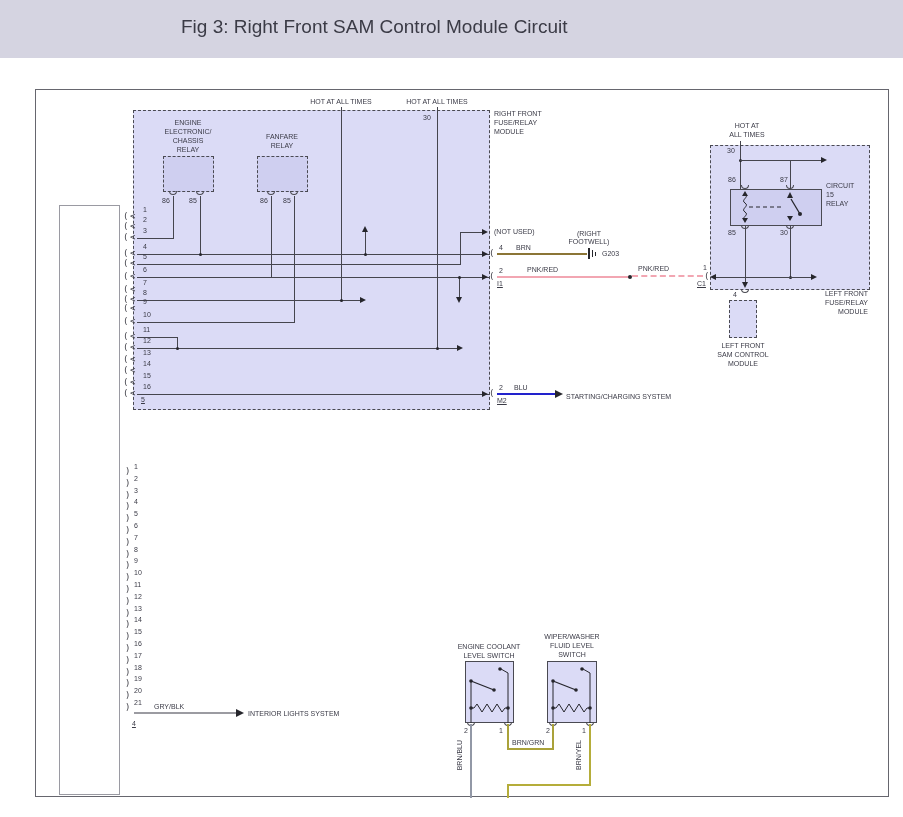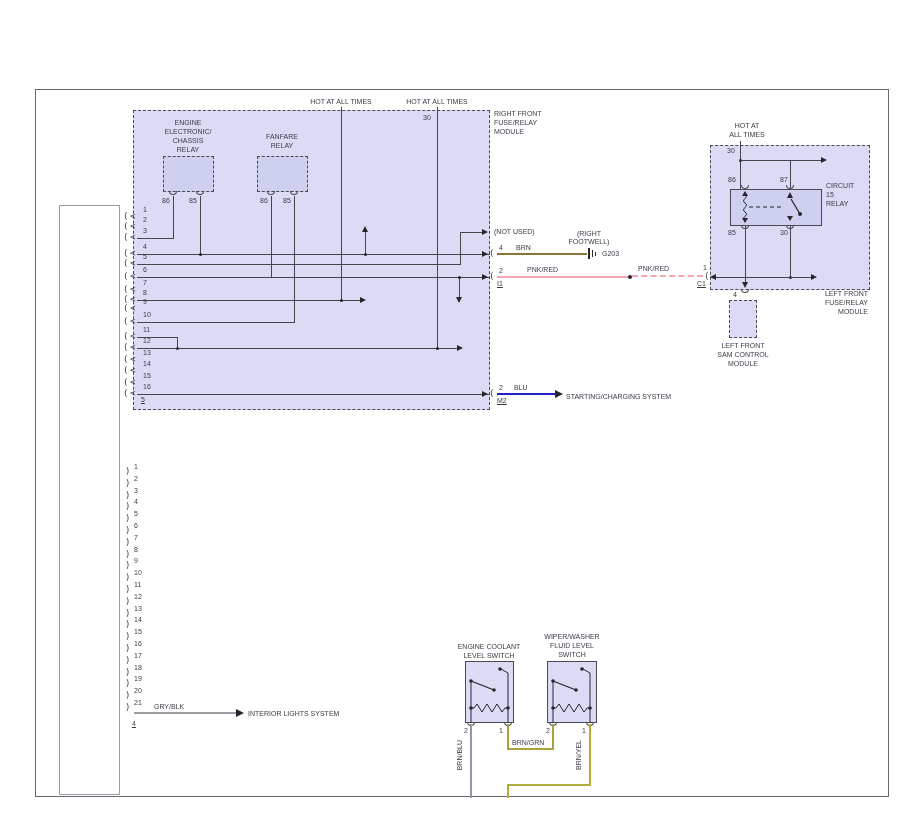--- a/index.html
+++ b/index.html
@@ -29,20 +29,23 @@
   .glyph{position:absolute;font-size:9px;line-height:9px;color:#44444c;font-family:"DejaVu Sans Mono",monospace;}
   .pn{position:absolute;font-size:7px;line-height:8px;color:#3a3a46;}
   .arc{position:absolute;width:8px;height:4px;box-sizing:border-box;border:1px solid #4a4a52;border-top:none;border-radius:0 0 8px 8px;background:transparent;}
   svg{position:absolute;overflow:visible;}
 </style>
 </head>
 <body>
 
 <div class="stage">
 
+  <div class="titlebar">
+    <div class="title">Fig 3: Right Front SAM Control Module Circuit</div>
+  </div>
 
   <div class="box" style="left:35px;top:89px;width:854px;height:708px;border:1px solid #66666e;"></div>
   <div class="box" style="left:59px;top:205px;width:61px;height:590px;border:1px solid #9a9aa2;background:#fff;"></div>
 
   <div>
     <div class="box dash lav" style="left:133px;top:110px;width:357px;height:300px;"></div>
 
     <span class="t tc" style="left:341px;top:98px;">HOT AT ALL TIMES</span>
     <span class="t tc" style="left:437px;top:98px;">HOT AT ALL TIMES</span>
     <span class="t" style="left:423px;top:114px;">30</span>

